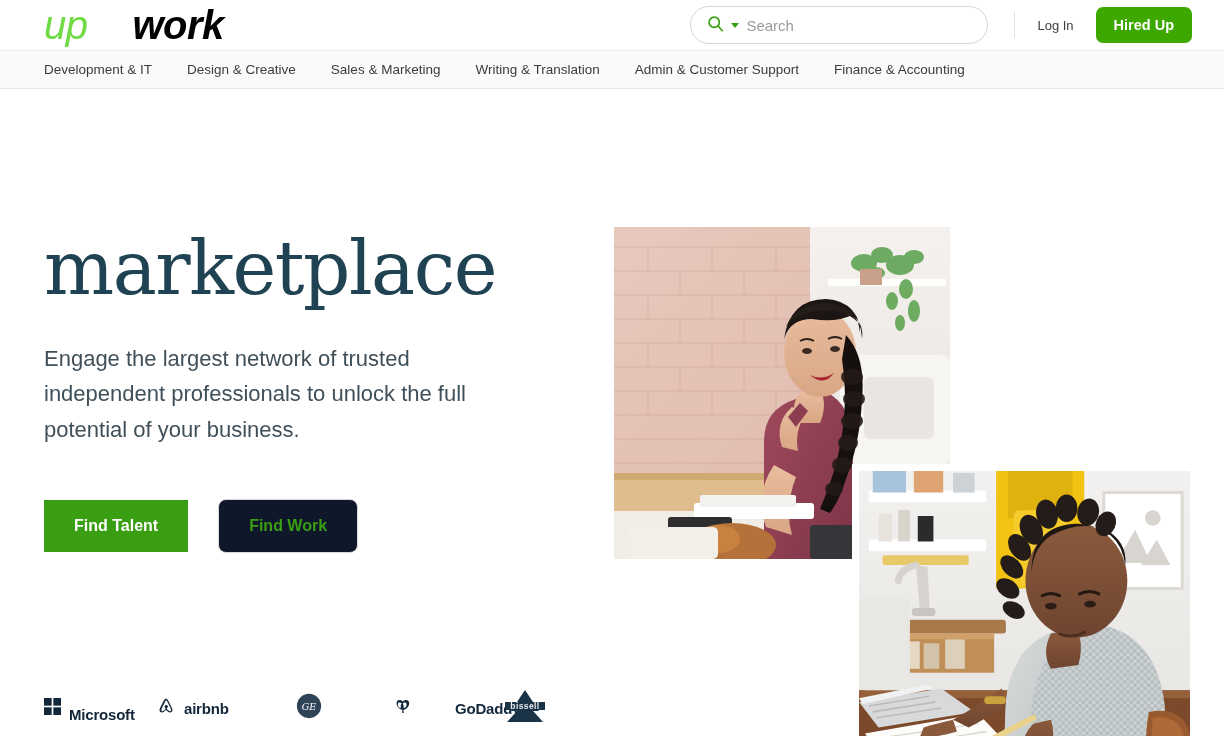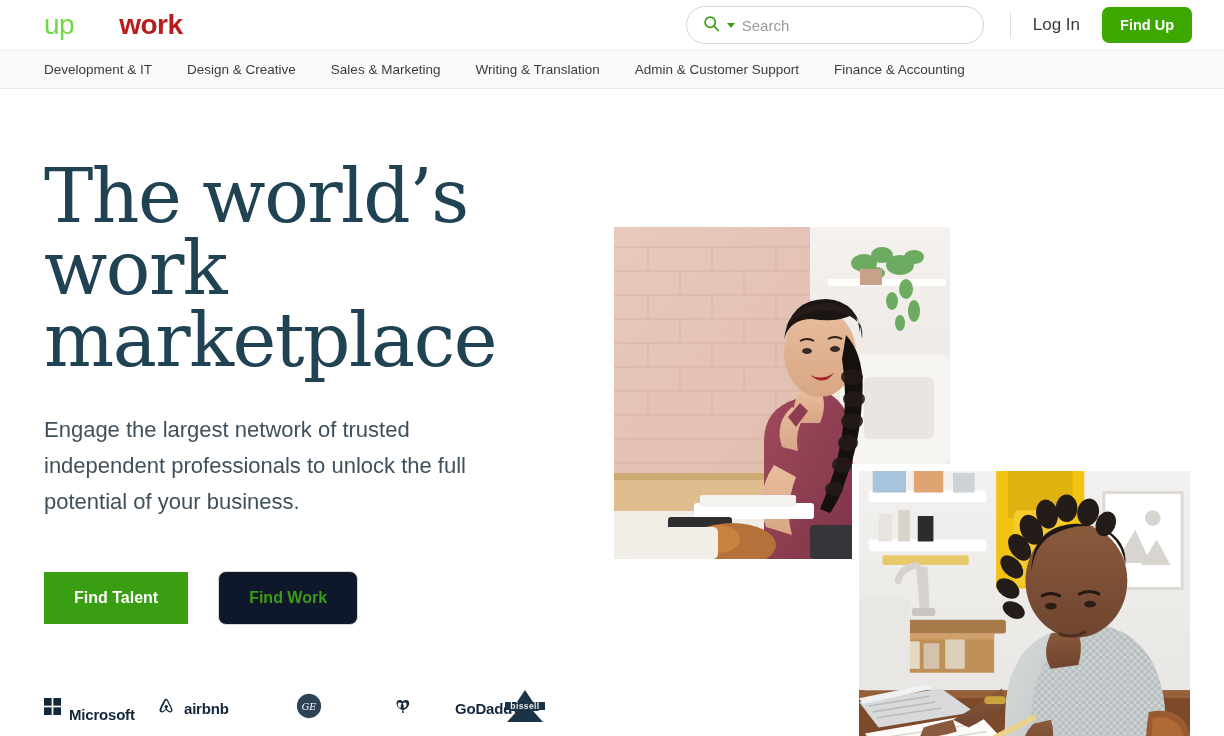--- a/index.html
+++ b/index.html
@@ -15,28 +15,29 @@
     height: 50px;
     display: flex;
     align-items: center;
     padding: 0 32px 0 44px;
     background: #ffffff;
     position: relative;
   }
   .logo {
     display: flex;
     align-items: baseline;
-    font-size: 28px;
+    font-size: 40px;
     font-weight: 700;
     letter-spacing: -0.5px;
     cursor: pointer;
     line-height: 1;
+    font-style: italic;
   }
   .logo .up { color: #6fda44; font-weight: 500; }
-  .logo .work { color: #b91c1c; font-weight: 700; padding-left: 45px; }
+  .logo .work { color: #000000; font-weight: 700; padding-left: 45px; }
 
   .mainnav { display: flex; align-items: center; gap: 30px; }
   .navitem {
     display: flex; align-items: center; gap: 7px;
     font-size: 15.5px; color: #3c3c3c; cursor: pointer;
     white-space: nowrap;
   }
   .caret {
     width: 0; height: 0;
     border-left: 4.5px solid transparent;
@@ -65,21 +66,21 @@
   }
   .searchinput {
     border: none; outline: none; background: transparent;
     font-family: "Liberation Sans", sans-serif;
     font-size: 15px; color: #3c3c3c; flex: 1; padding: 0;
   }
   .searchinput::placeholder { color: #9b9b9b; }
 
   .divider { width: 1px; height: 26px; background: #e0e0e0; margin: 0 22px 0 26px; }
   .login {
-    font-size: 17px; color: #3c3c3c; cursor: pointer; white-space: nowrap;
+    font-size: 13px; color: #3c3c3c; cursor: pointer; white-space: nowrap;
   }
   .signup {
     margin-left: 22px;
     background: #3ca800;
     color: #ffffff;
     font-size: 14.5px; font-weight: 700;
     border: none; border-radius: 7px;
     padding: 10px 18px;
     cursor: pointer;
     font-family: "Liberation Sans", sans-serif;
@@ -189,38 +190,38 @@
         </svg>
       </span>
       <span class="search-caret"></span>
       <input class="searchinput" type="text" placeholder="Search" style="">
     </div>
 
     <div class="divider"></div>
 
     <div class="login">Log In</div>
 
-    <button class="signup">Find Up</button>
+    <button class="signup">Hired Up</button>
   </div>
 </div>
 
 <div class="catbar">
   <div class="catitem">Development &amp; IT</div>
   <div class="catitem">Design &amp; Creative</div>
   <div class="catitem">Sales &amp; Marketing</div>
   <div class="catitem">Writing &amp; Translation</div>
   <div class="catitem">Admin &amp; Customer Support</div>
   <div class="catitem">Finance &amp; Accounting</div>
 </div>
 
 <div class="hero">
 
   <div class="hero-left">
     <h1 class="headline">
-      <span>The world’s work</span><br>
+      <br>
       <span>marketplace</span>
     </h1>
     <p class="subhead">Engage the largest network of trusted independent professionals to unlock the full potential of your business.</p>
     <div class="cta-row">
       <button class="btn-primary">Find Talent</button>
       <button class="btn-secondary">Find Work</button>
     </div>
   </div>
 
   <div class="logos">

